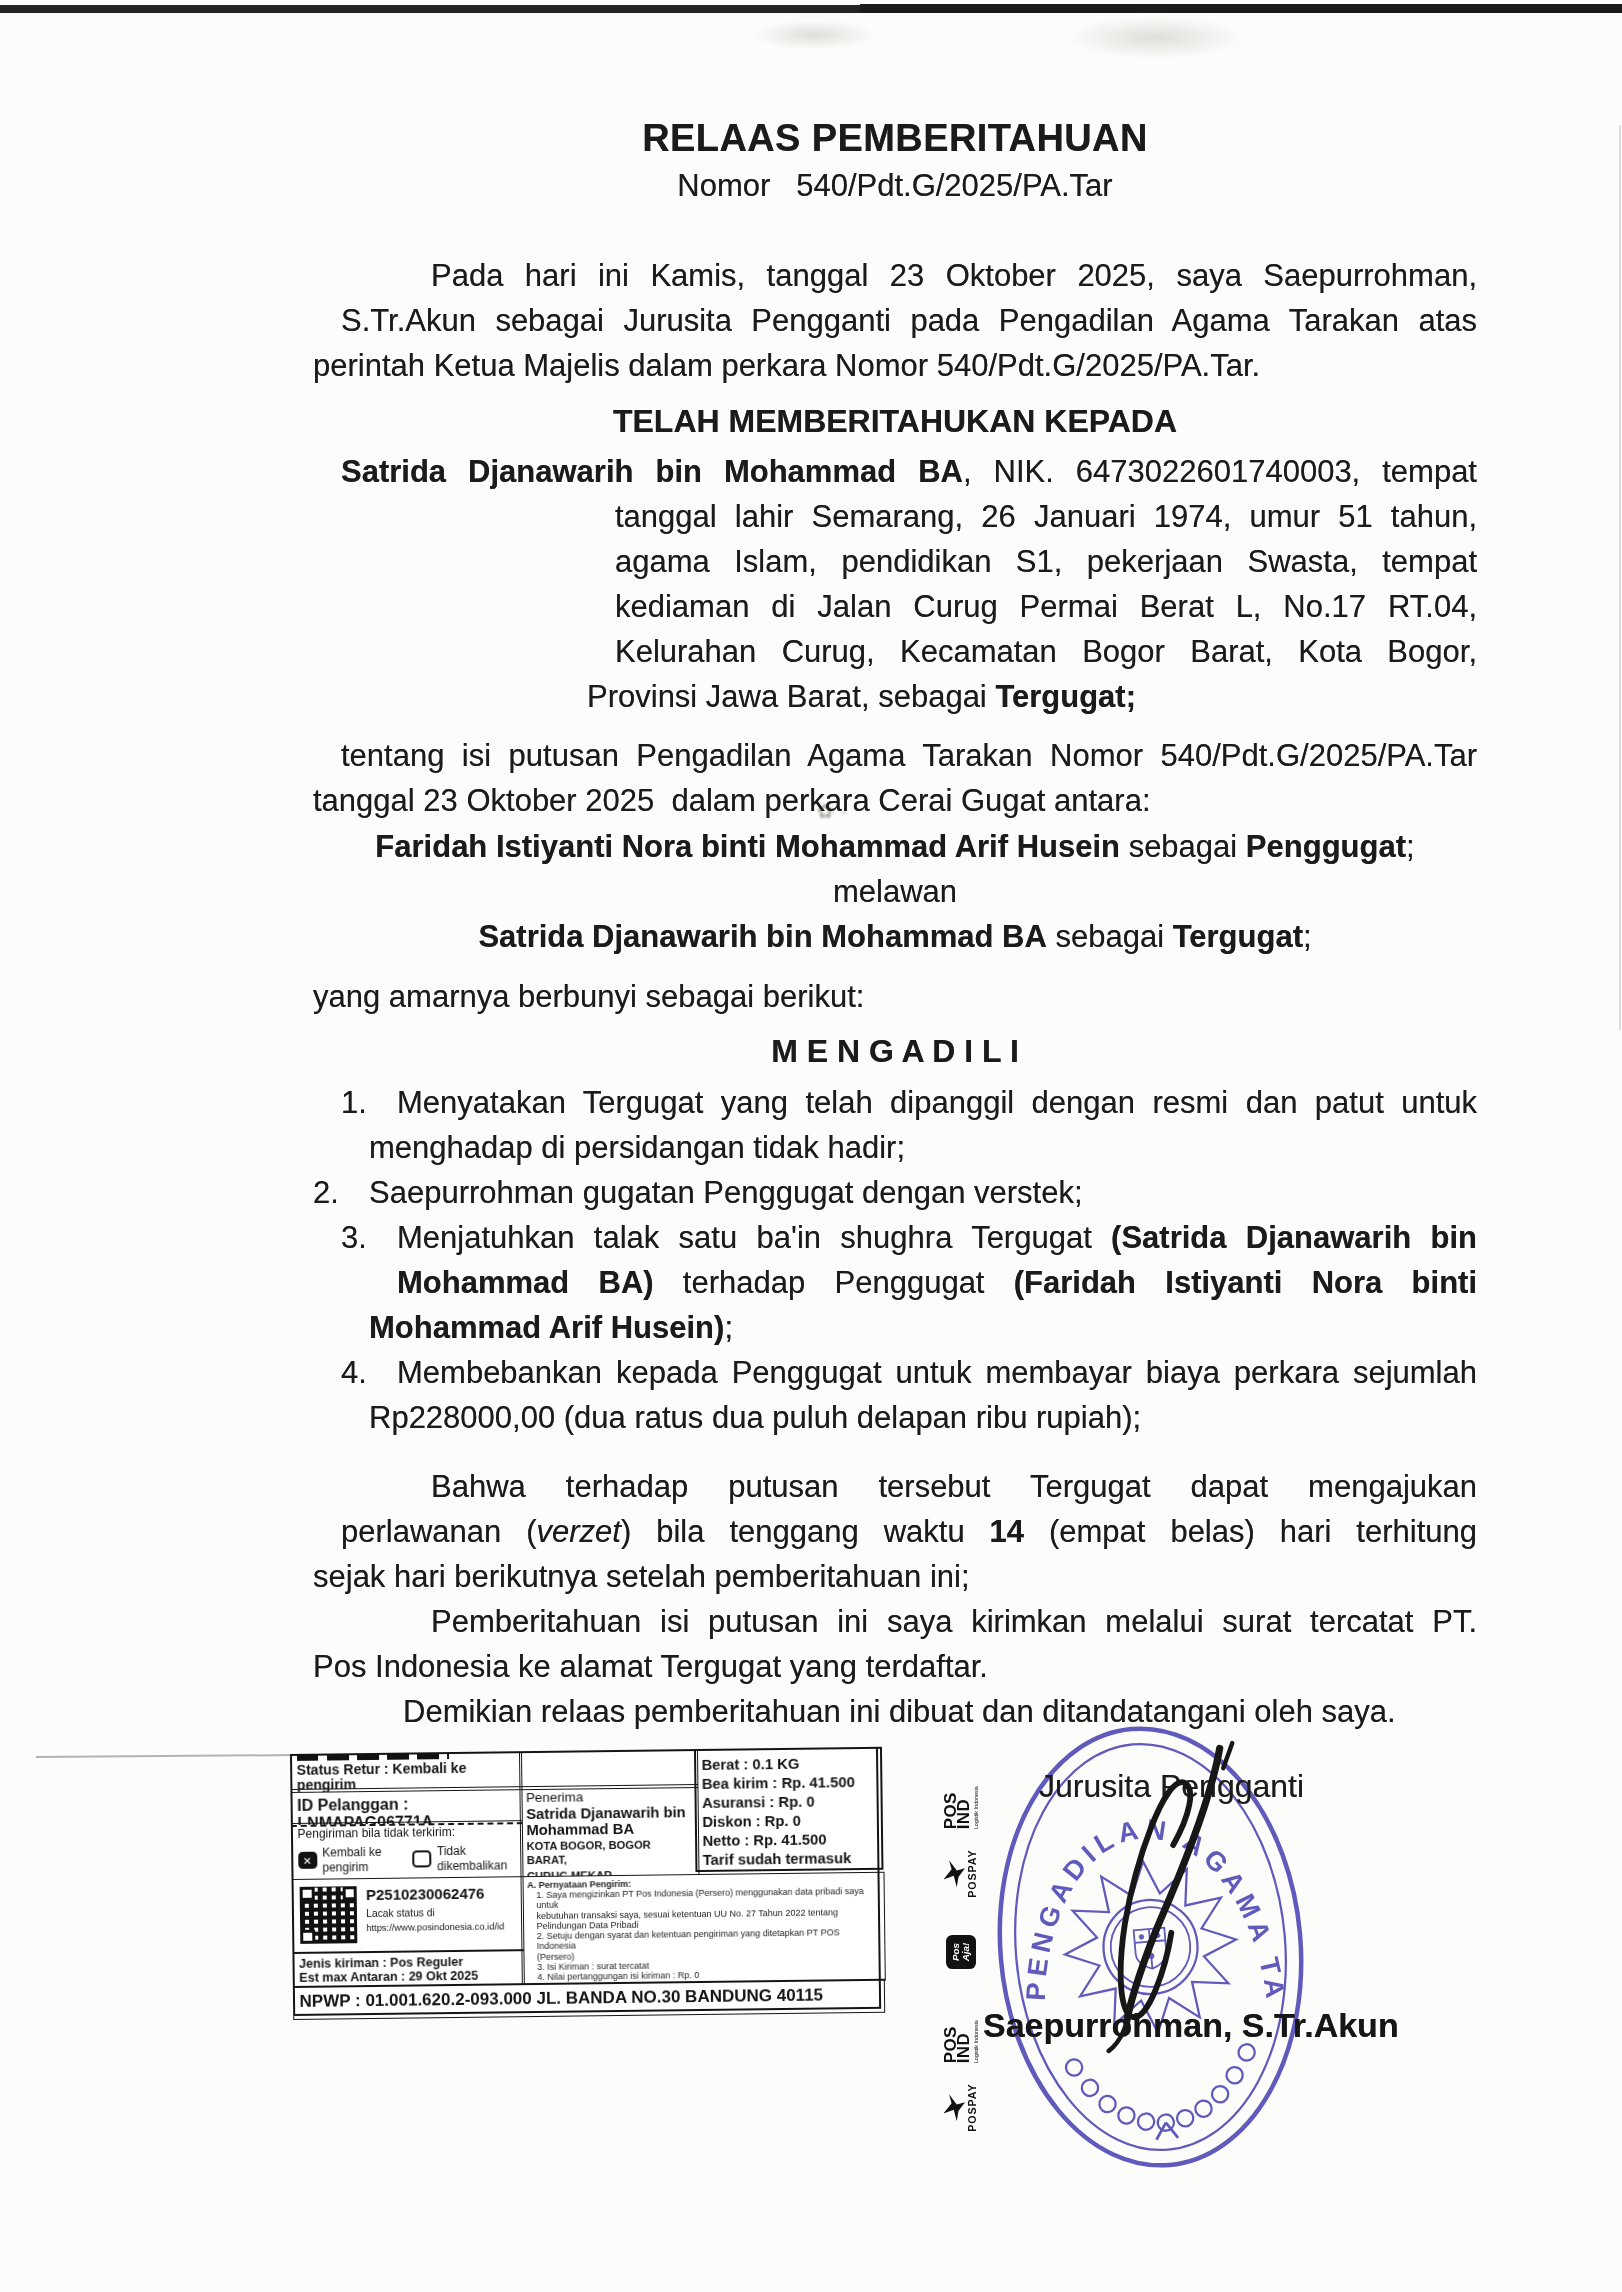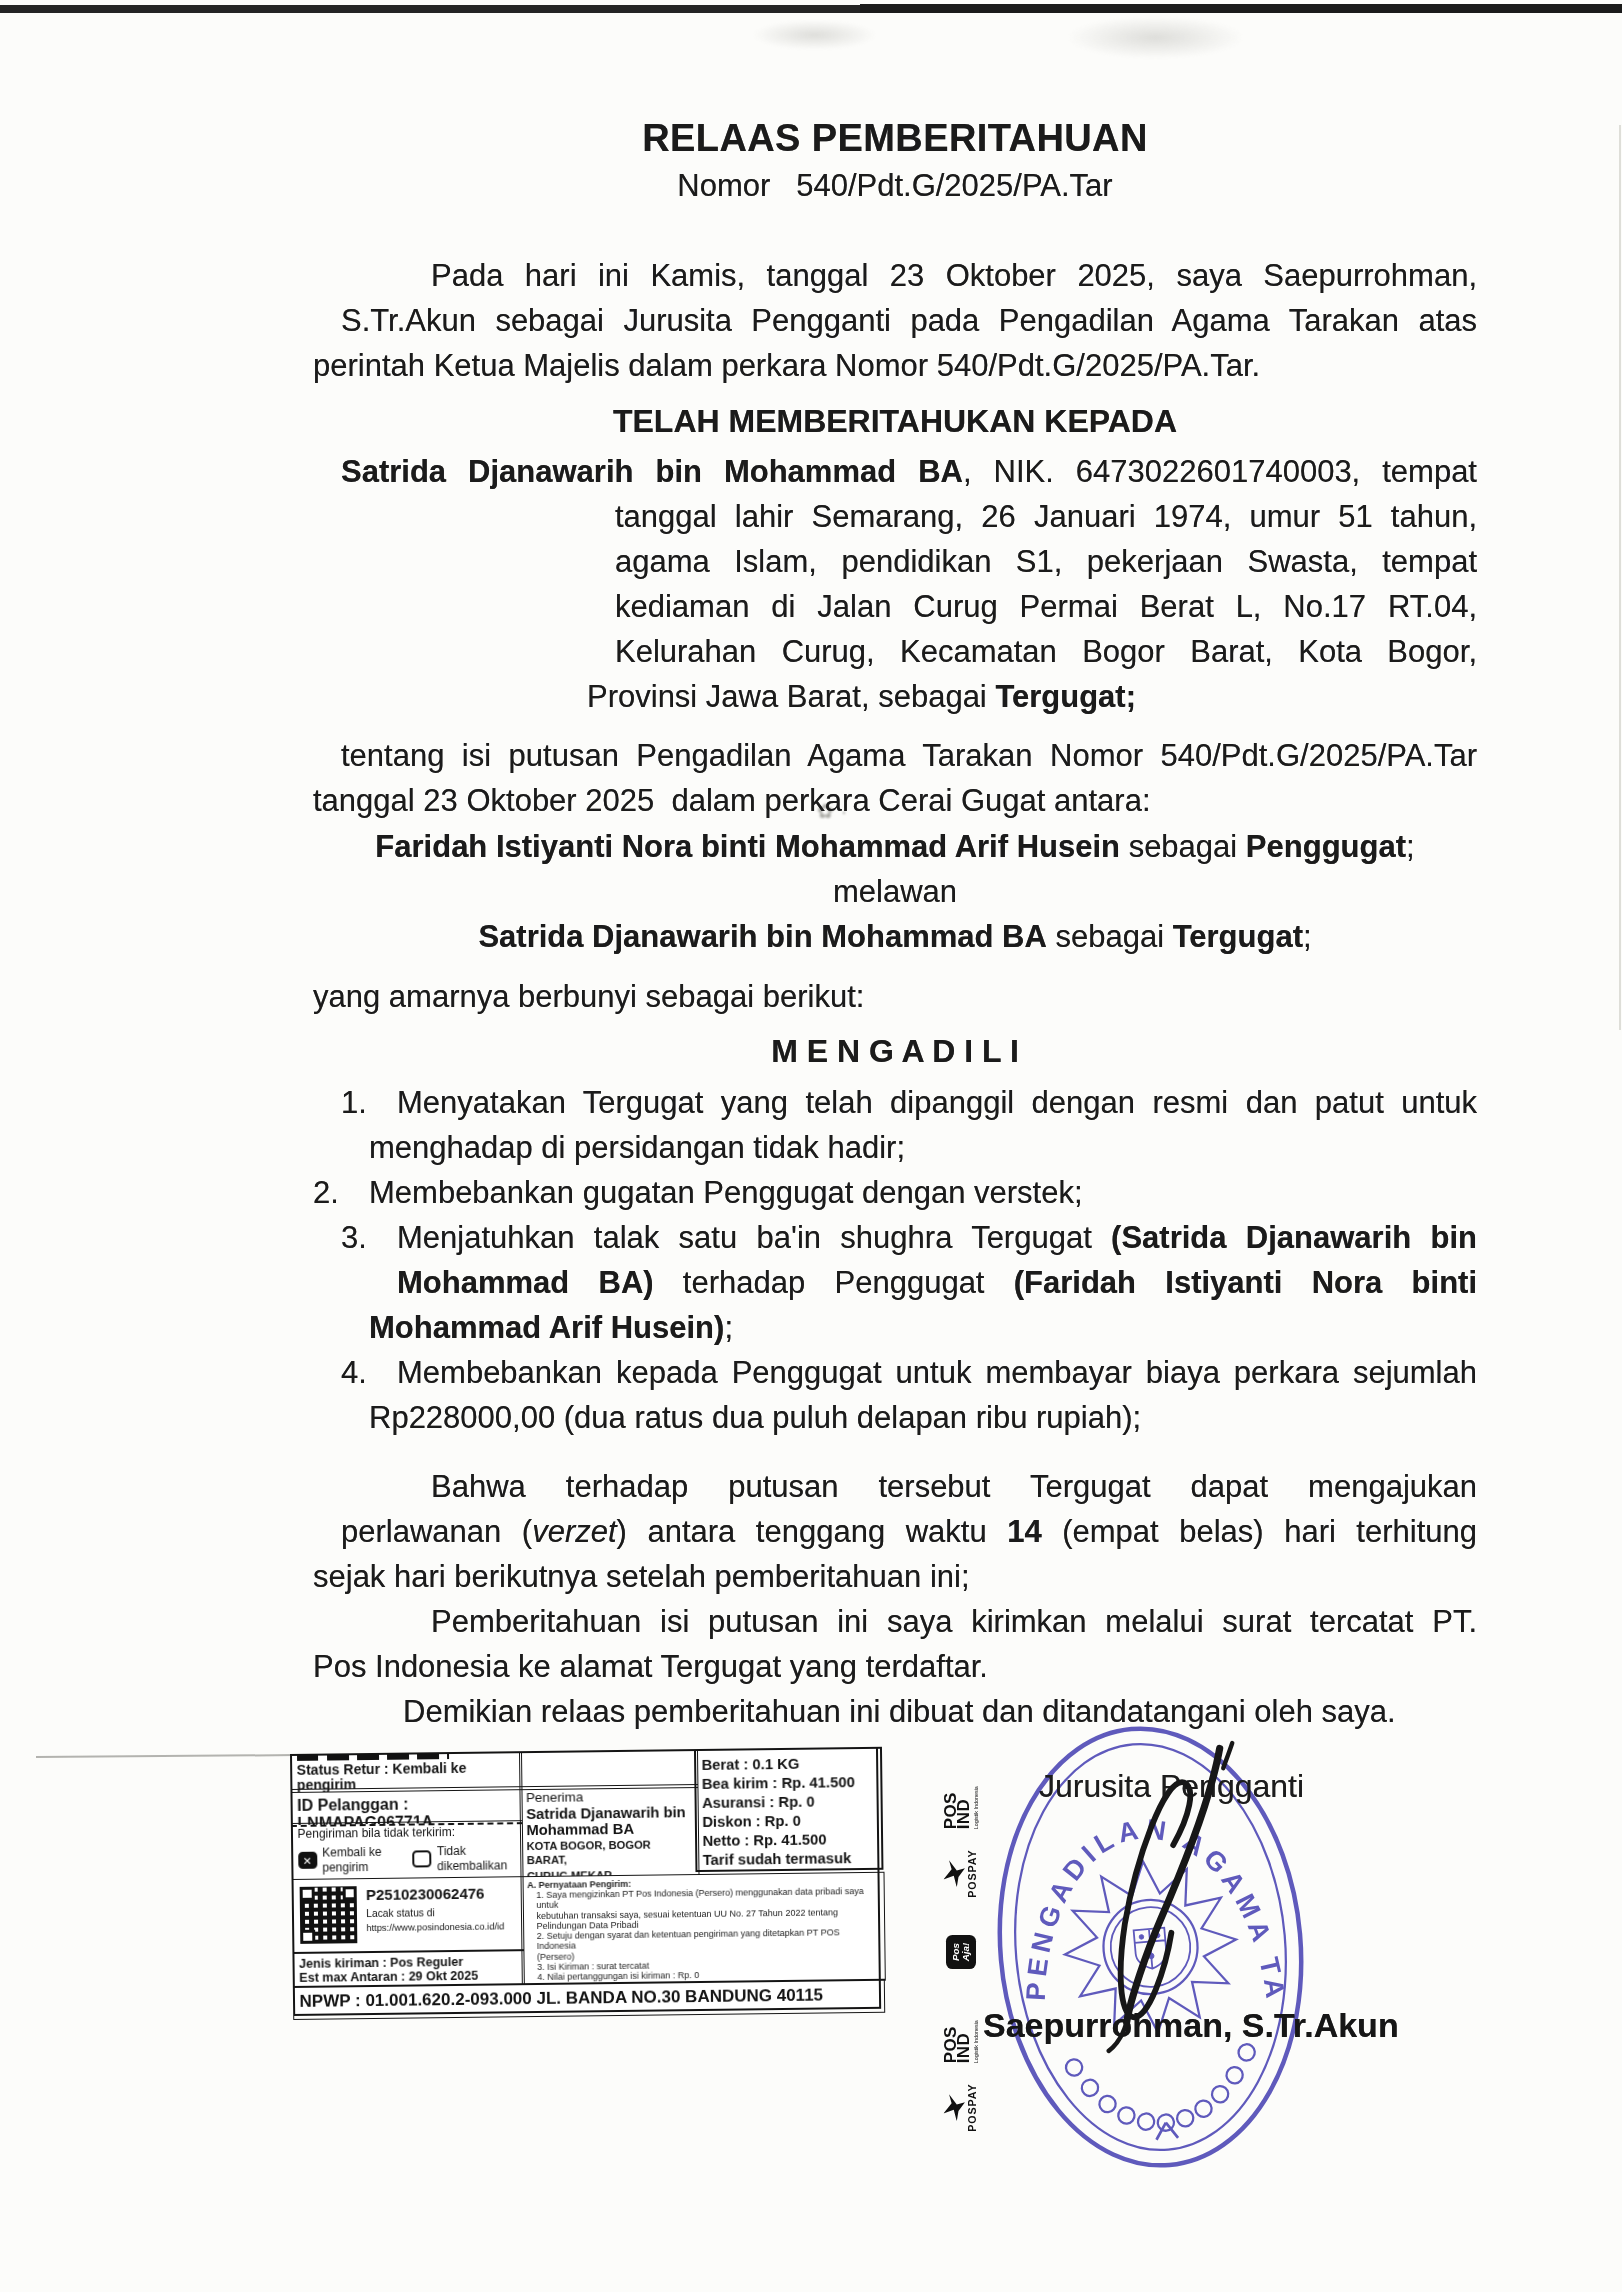--- a/index.html
+++ b/index.html
@@ -127,28 +127,28 @@
       <div class="ln pind"><span>Provinsi Jawa Barat, sebagai </span><span class="b">Tergugat;</span></div>
       <div class="ln j mt-sec"><span>tentang isi putusan Pengadilan Agama Tarakan Nomor 540/Pdt.G/2025/PA.Tar</span></div>
       <div class="ln "><span>tanggal 23 Oktober 2025&nbsp; dalam perkara Cerai Gugat antara:</span></div>
       <div class="ln c mt-far"><span class="b">Faridah Istiyanti Nora binti Mohammad Arif Husein</span><span> sebagai </span><span class="b">Penggugat</span><span>;</span></div>
       <div class="ln c"><span>melawan</span></div>
       <div class="ln c"><span class="b">Satrida Djanawarih bin Mohammad BA</span><span> sebagai </span><span class="b">Tergugat</span><span>;</span></div>
       <div class="ln mt-sec"><span>yang amarnya berbunyi sebagai berikut:</span></div>
       <div class="ln c h2 mt-h2"><span class="b">M E N G A D I L I</span></div>
       <div class="ln j mt-li"><span class="num">1.</span><span>Menyatakan Tergugat yang telah dipanggil dengan resmi dan patut untuk</span></div>
       <div class="ln lind"><span>menghadap di persidangan tidak hadir;</span></div>
-      <div class="ln "><span class="num">2.</span><span>Membebankan gugatan Penggugat dengan verstek;</span></div>
+      <div class="ln "><span class="num">2.</span><span>Saepurrohman gugatan Penggugat dengan verstek;</span></div>
       <div class="ln j"><span class="num">3.</span><span>Menjatuhkan talak satu ba'in shughra Tergugat </span><span class="b">(Satrida Djanawarih bin</span></div>
       <div class="ln j lind"><span class="b">Mohammad BA)</span><span> terhadap Penggugat </span><span class="b">(Faridah Istiyanti Nora binti</span></div>
       <div class="ln lind"><span class="b">Mohammad Arif Husein)</span><span>;</span></div>
       <div class="ln j"><span class="num">4.</span><span>Membebankan kepada Penggugat untuk membayar biaya perkara sejumlah</span></div>
       <div class="ln lind"><span>Rp228000,00 (dua ratus dua puluh delapan ribu rupiah);</span></div>
       <div class="ln j ind mt-bah"><span>Bahwa terhadap putusan tersebut Tergugat dapat mengajukan</span></div>
-      <div class="ln j"><span>perlawanan (</span><span class="it">verzet</span><span>) antara tenggang waktu </span><span class="b">14</span><span> (empat belas) hari terhitung</span></div>
+      <div class="ln j"><span>perlawanan (</span><span class="it">verzet</span><span>) bila tenggang waktu </span><span class="b">14</span><span> (empat belas) hari terhitung</span></div>
       <div class="ln "><span>sejak hari berikutnya setelah pemberitahuan ini;</span></div>
       <div class="ln j ind"><span>Pemberitahuan isi putusan ini saya kirimkan melalui surat tercatat PT.</span></div>
       <div class="ln "><span>Pos Indonesia ke alamat Tergugat yang terdaftar.</span></div>
       <div class="ln ind"><span>Demikian relaas pemberitahuan ini dibuat dan ditandatangani oleh saya.</span></div>
     </div>
 
   <svg class="stamp" width="335" height="452" viewBox="0 0 370 500">
     <g fill="none" stroke="#4a44b4">
       <ellipse cx="185" cy="250" rx="166" ry="242" stroke-width="5"></ellipse>
       <ellipse cx="185" cy="250" rx="149" ry="225" stroke-width="2.5"></ellipse>

